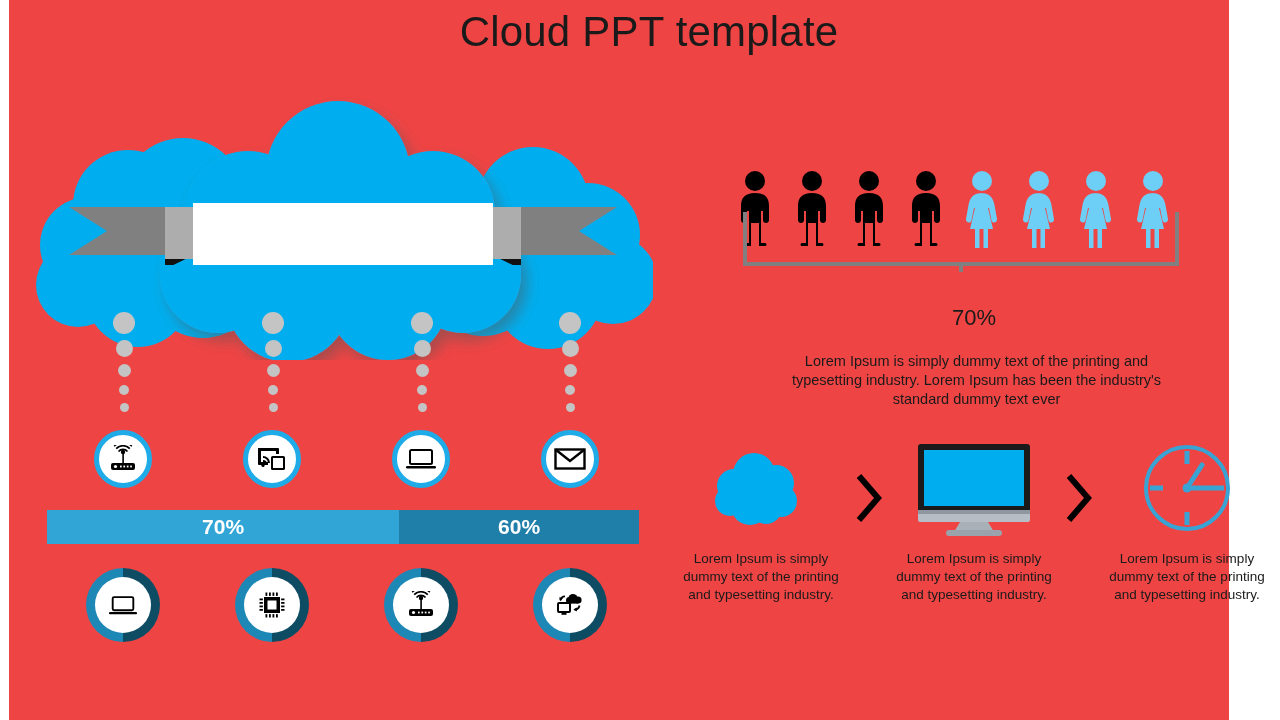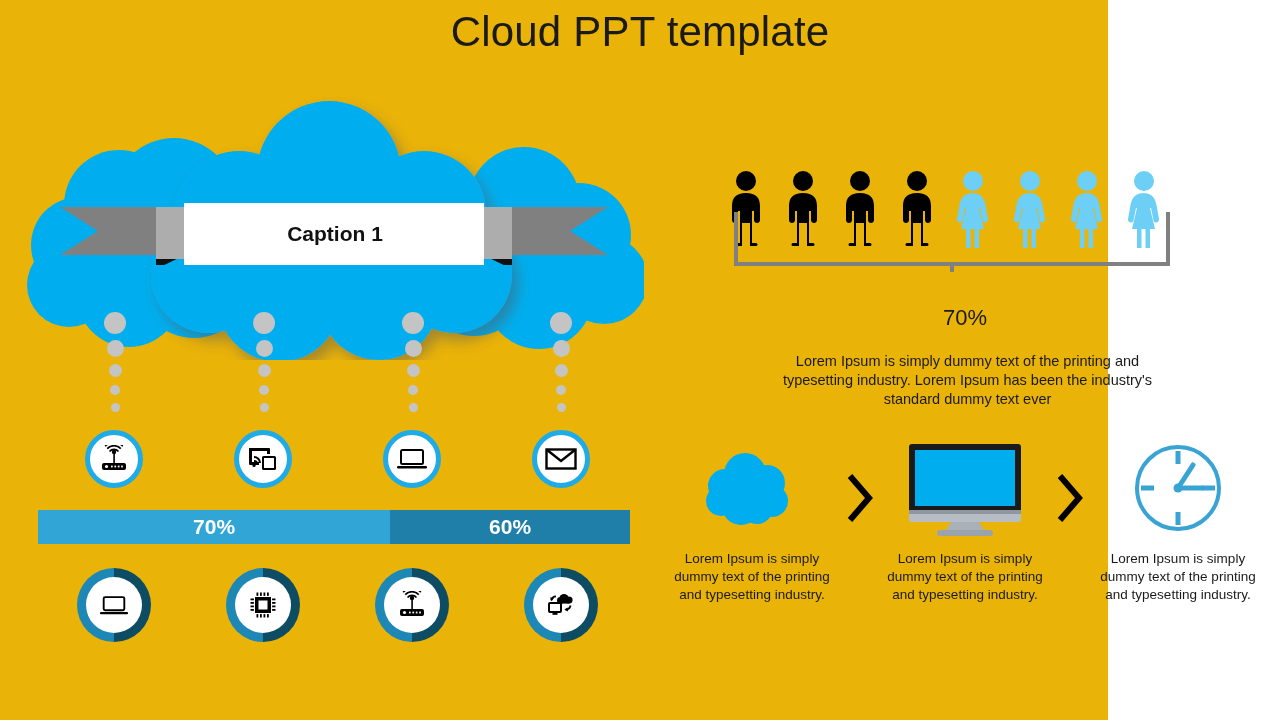--- a/index.html
+++ b/index.html
@@ -5,22 +5,23 @@
   * { box-sizing: border-box; }
   html, body {
     margin: 0; padding: 0;
     width: 1280px; height: 720px;
     background: #ffffff;
     font-family: "Liberation Sans", sans-serif;
     overflow: hidden;
   }
   #slide {
     position: relative;
-    width: 1108px; height: 720px;
-    background: #eab308;
+    width: 1220px; height: 720px;
+    background: #ef4444;
+    margin-left: 9px;
   }
 
   
   .slide-title {
     position: absolute;
     left: 0; top: 8px;
     width: 1280px;
     text-align: center;
     font-size: 42px;
     font-weight: 400;
@@ -185,21 +186,20 @@
         <polygon points="0,4 96,4 96,52 0,52 38,28" fill="#808080"></polygon>
         <polygon points="96,52 125,52 96,66" fill="#111111"></polygon>
         <rect x="96" y="4" width="32" height="52" fill="#adadad"></rect>
 
         <polygon points="548,4 452,4 452,52 548,52 510,28" fill="#808080"></polygon>
         <polygon points="452,52 423,52 452,66" fill="#111111"></polygon>
         <rect x="420" y="4" width="32" height="52" fill="#adadad"></rect>
 
         <rect x="124" y="0" width="300" height="62" fill="#ffffff"></rect>
       </svg>
-      <div class="ribbon-label">Caption 1</div>
     </div>
 
     <div class="dot-col" style="left:100px; top:312px;">
       <div class="dot d1"></div>
       <div class="dot d2"></div>
       <div class="dot d3"></div>
       <div class="dot d4"></div>
       <div class="dot d5"></div>
     </div>
     <div class="dot-col" style="left:249px; top:312px;">

